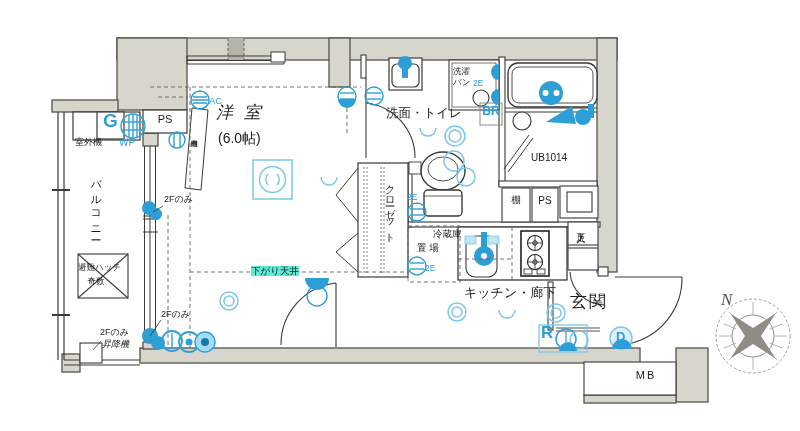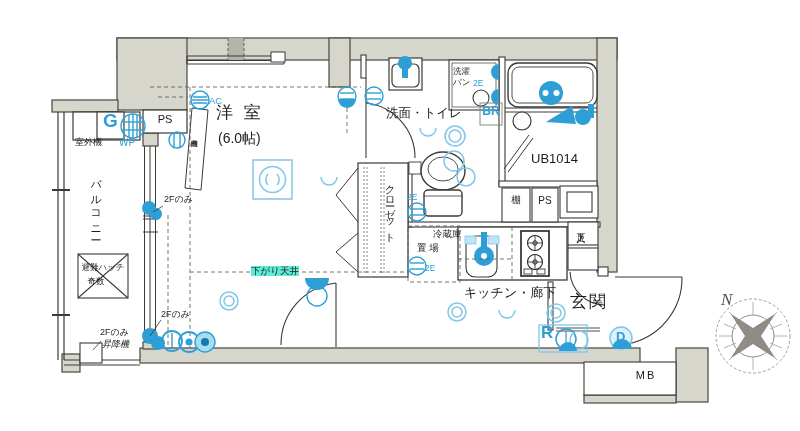--- a/index.html
+++ b/index.html
@@ -343,40 +343,40 @@
     </g>
     <polygon points="775.6,313.4 753,328 730.4,313.4 745,336 730.4,358.6 753,344 775.6,358.6 761,336" fill="#8e8c84"></polygon>
   </g>
 </svg>
 
   <span class="lbl ctr" style="left:143px;top:113px;width:44px;font-size:11px;">PS</span>
   <span class="lbl" style="left:75px;top:138px;font-size:9px;">室外機</span>
   <span class="lbl ctr blue" style="left:97px;top:111px;width:27px;font-size:19px;font-weight:bold;">G</span>
   <span class="lbl blue" style="left:119px;top:137px;font-size:10px;">WP</span>
   <span class="lbl vtext" style="left:90px;top:172px;font-size:11px;letter-spacing:3px;">バルコニー</span>
-  <span class="lbl ctr" style="left:78px;top:263px;width:50px;font-size:8.5px;">避難ハッチ</span>
+  <span class="lbl ctr" style="left:78px;top:263px;width:30px;font-size:8.5px;">避難ハッチ</span>
   <span class="lbl ctr" style="left:78px;top:277px;width:36px;font-size:8.5px;">奇数</span>
   <span class="lbl" style="left:164px;top:195px;font-size:9px;">2Fのみ</span>
   <span class="lbl" style="left:161px;top:310px;font-size:9px;">2Fのみ</span>
   <span class="lbl" style="left:100px;top:328px;font-size:9px;">2Fのみ</span>
   <span class="lbl" style="left:102px;top:340px;font-size:9px;font-style:italic;">昇降機</span>
 
-  <span class="lbl" style="left:216px;top:104px;font-size:17px;letter-spacing:3px;">洋 室</span>
+  <span class="lbl" style="left:216px;top:104px;font-size:17px;letter-spacing:3px;font-style:italic;">洋 室</span>
   <span class="lbl" style="left:218px;top:131px;font-size:14px;">(6.0帖)</span>
   <span class="lbl blue" style="left:209px;top:96px;font-size:9.5px;">AC</span>
   <span class="lbl vtext" style="left:190px;top:134px;font-size:7px;">室内機</span>
   <span class="lbl" style="left:251px;top:266px;font-size:9.5px;background:#5eead4;">下がり天井</span>
   <span class="lbl vtext" style="left:384px;top:177px;font-size:10.5px;">クローゼット</span>
 
   <span class="lbl" style="left:386px;top:107px;font-size:12.5px;">洗面・トイレ</span>
   <span class="lbl" style="left:453px;top:67px;font-size:8.5px;">洗濯</span>
   <span class="lbl" style="left:453px;top:78px;font-size:8.5px;">パン</span>
   <span class="lbl blue" style="left:473px;top:79px;font-size:8.5px;">2E</span>
   <span class="lbl ctr blue" style="left:480px;top:105px;width:22px;font-size:12px;font-weight:bold;">BR</span>
-  <span class="lbl" style="left:531px;top:152px;font-size:13px;text-align:right;">UB1014</span>
+  <span class="lbl" style="left:531px;top:152px;font-size:10px;text-align:right;">UB1014</span>
 
   <span class="lbl ctr" style="left:502px;top:195px;width:28px;font-size:9.5px;">棚</span>
   <span class="lbl ctr" style="left:532px;top:195px;width:26px;font-size:10px;">PS</span>
   <span class="lbl vtext" style="left:575px;top:226px;font-size:9px;">下足入</span>
 
   <span class="lbl" style="left:417px;top:229px;font-size:9.5px;margin-left:16px;">冷蔵庫</span>
   <span class="lbl" style="left:417px;top:243px;font-size:9.5px;">置 場</span>
   <span class="lbl blue" style="left:407px;top:193px;font-size:8.5px;">2E</span>
   <span class="lbl blue" style="left:425px;top:264px;font-size:8.5px;">2E</span>
 

